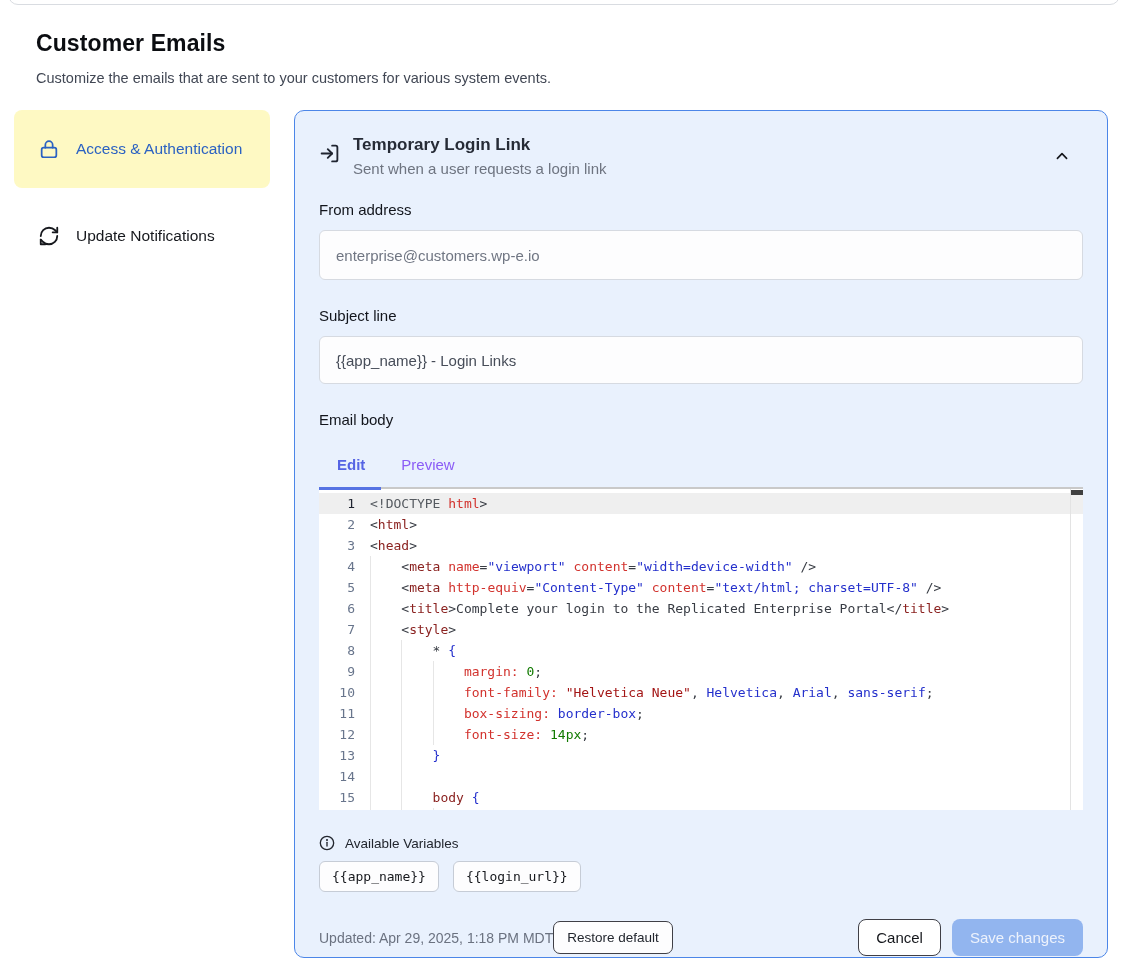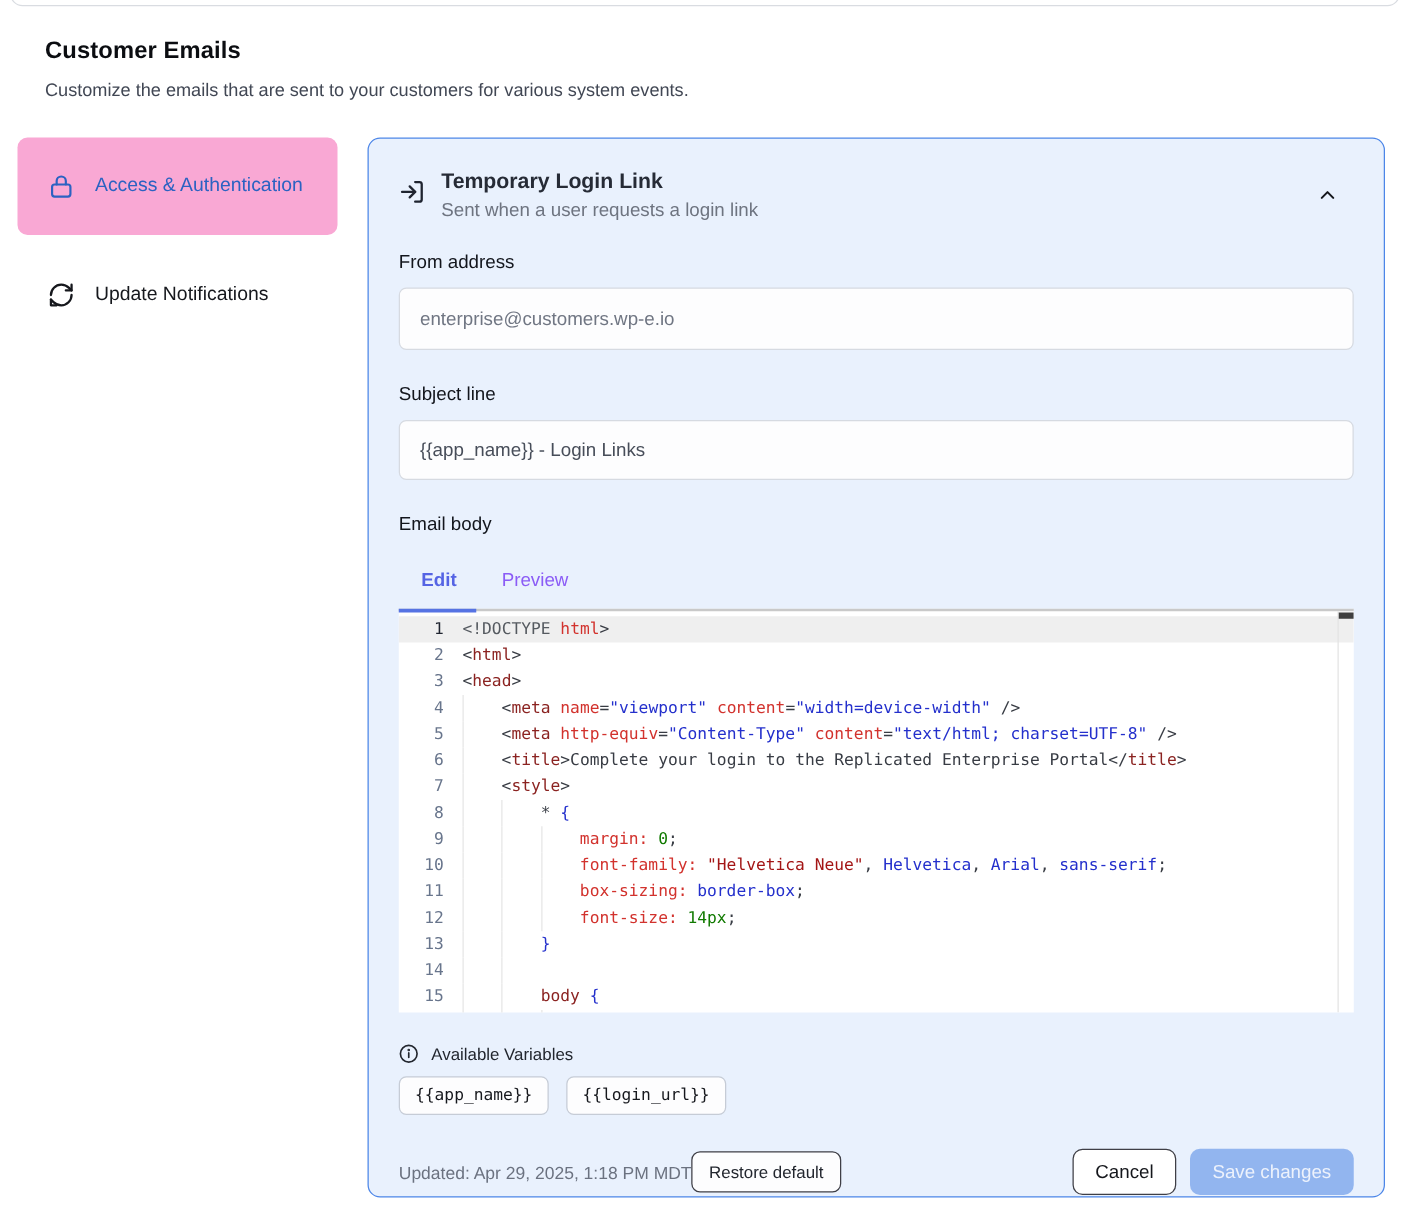--- a/index.html
+++ b/index.html
@@ -3,27 +3,27 @@
 <meta charset="utf-8">
 <style>
   * { margin:0; padding:0; box-sizing:border-box; }
   html,body { width:1128px; height:980px; background:#fff; font-family:"Liberation Sans", sans-serif; overflow:hidden; }
 
   
   .prev-card { position:absolute; left:8px; top:-16px; width:1112px; height:21px; background:#fff; border:1px solid #d9dce1; border-radius:10px; }
 
   
   .page-head { position:absolute; left:36px; top:30px; width:1060px; }
-  .page-title { font-size:19px; font-weight:700; color:#0b0d11; letter-spacing:.1px; }
+  .page-title { font-size:23px; font-weight:700; color:#0b0d11; letter-spacing:.1px; }
   .page-sub { margin-top:13px; font-size:14.5px; color:#414754; }
 
   
   .sidebar { position:absolute; left:14px; top:110px; width:256px; }
   .side-item { display:flex; align-items:center; gap:16px; padding:14px 18px 14px 24px; border-radius:8px; cursor:pointer; }
-  .side-item.active { background:#f9a8d4; min-height:78px; }
+  .side-item.active { background:#fef9c3; min-height:78px; }
   .side-item.active .side-label { color:#2b62c2; }
   .side-item + .side-item { margin-top:22px; }
   .side-label { font-size:15.5px; font-weight:500; color:#16181d; line-height:24px; }
   .side-icon { flex:none; width:22px; height:22px; }
 
   
   .panel { position:absolute; left:294px; top:110px; width:814px; height:848px; background:#e9f1fd; border:1px solid #4c86e8; border-radius:10px; padding:24px; }
 
   .panel-head { display:flex; align-items:flex-start; position:relative; }
   .panel-head-icon { width:21px; height:21px; margin-top:8px; }

